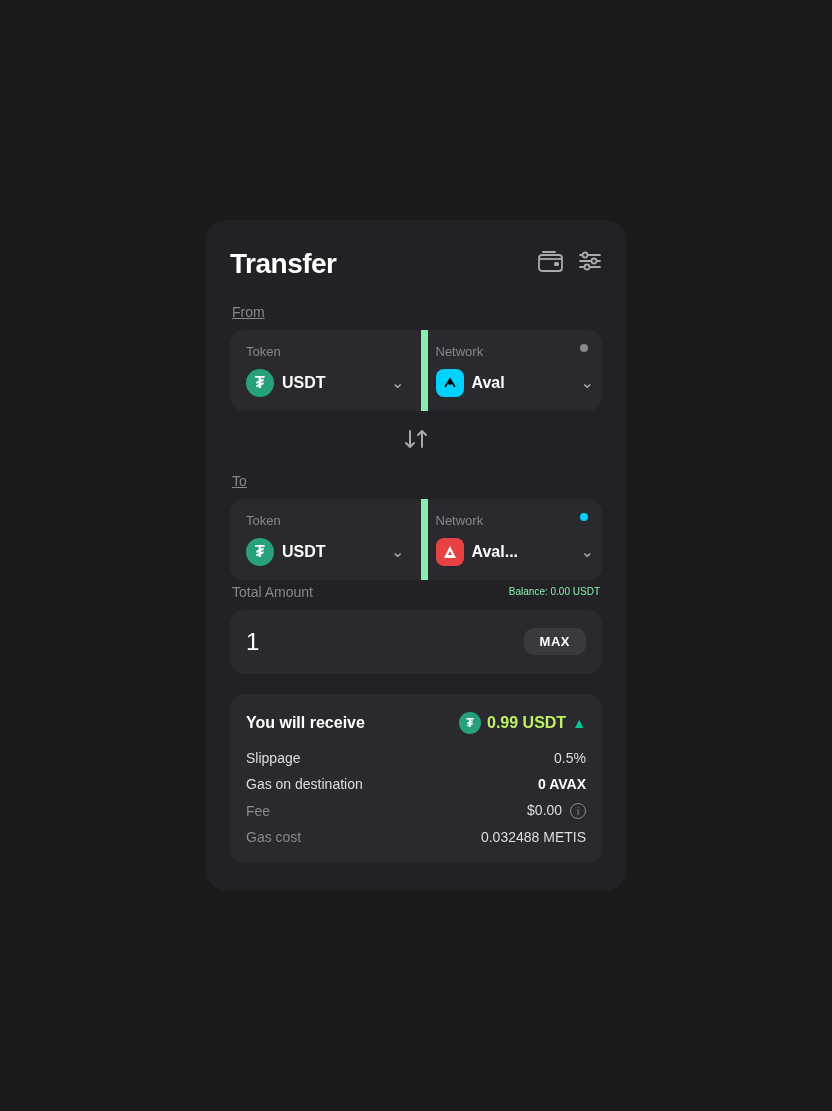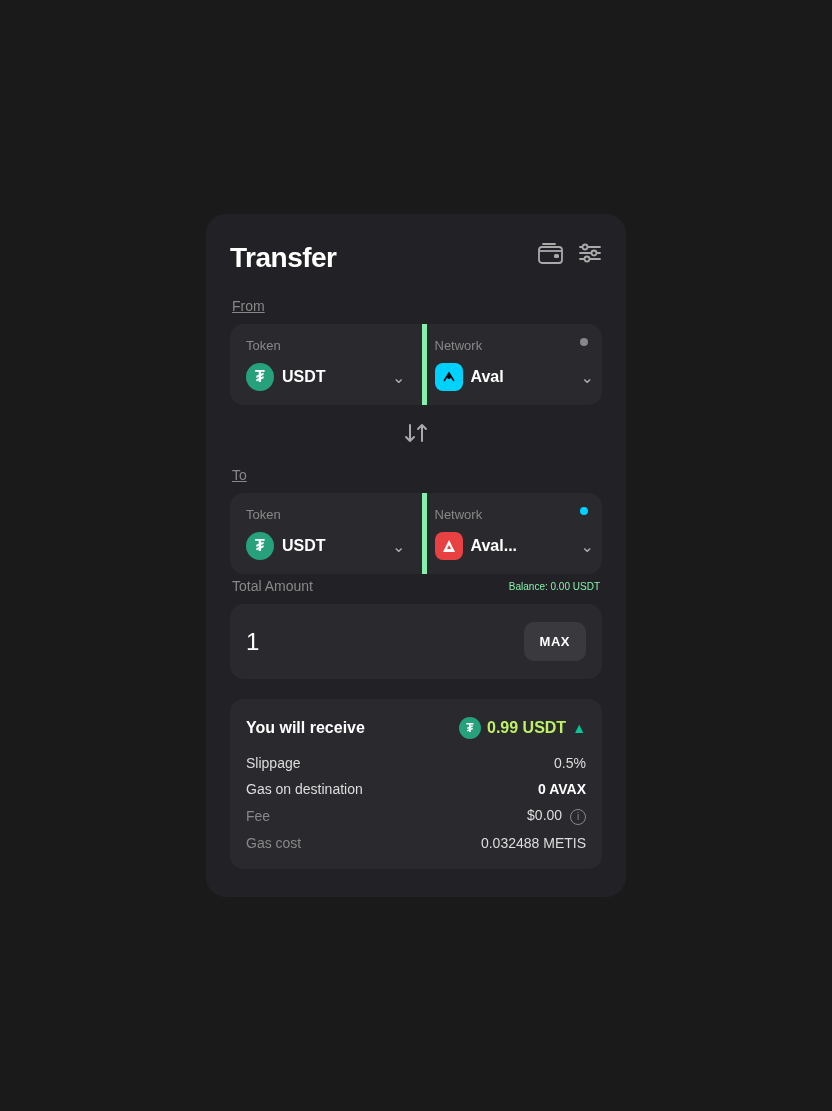--- a/index.html
+++ b/index.html
@@ -15,21 +15,21 @@
       background: #222226;
       border-radius: 20px;
       padding: 28px 24px 28px 24px;
       width: 420px;
       min-height: 600px;
       position: relative;
     }
     .header {
       display: flex;
       justify-content: space-between;
-      align-items: flex-start;
+      align-items: center;
       margin-bottom: 24px;
     }
     .title {
       color: #ffffff;
       font-size: 28px;
       font-weight: 700;
       letter-spacing: -0.5px;
     }
     .header-icons {
       display: flex;
@@ -51,21 +51,21 @@
     .from-to-box {
       background: #2a2a2e;
       border-radius: 14px;
       display: flex;
       overflow: hidden;
       margin-bottom: 0;
     }
     .token-side {
       flex: 1;
       padding: 14px 16px;
-      border-right: 5px solid #86efac;
+      border-right: 7px solid #86efac;
       position: relative;
     }
     .network-side {
       flex: 1;
       padding: 14px 8px;
       position: relative;
     }
     .field-label {
       color: #888888;
       font-size: 13px;
@@ -174,21 +174,21 @@
       background: transparent;
       border: none;
       outline: none;
       width: 200px;
     }
     .max-button {
       background: #3a3a3e;
       color: #ffffff;
       border: none;
       border-radius: 10px;
-      padding: 12px 16px;
+      padding: 6px 16px;
       font-size: 13px;
       font-weight: 700;
       cursor: pointer;
       letter-spacing: 0.5px;
     }
     .receive-box {
       background: #2a2a2e;
       border-radius: 14px;
       padding: 18px 16px;
       margin-top: 20px;

